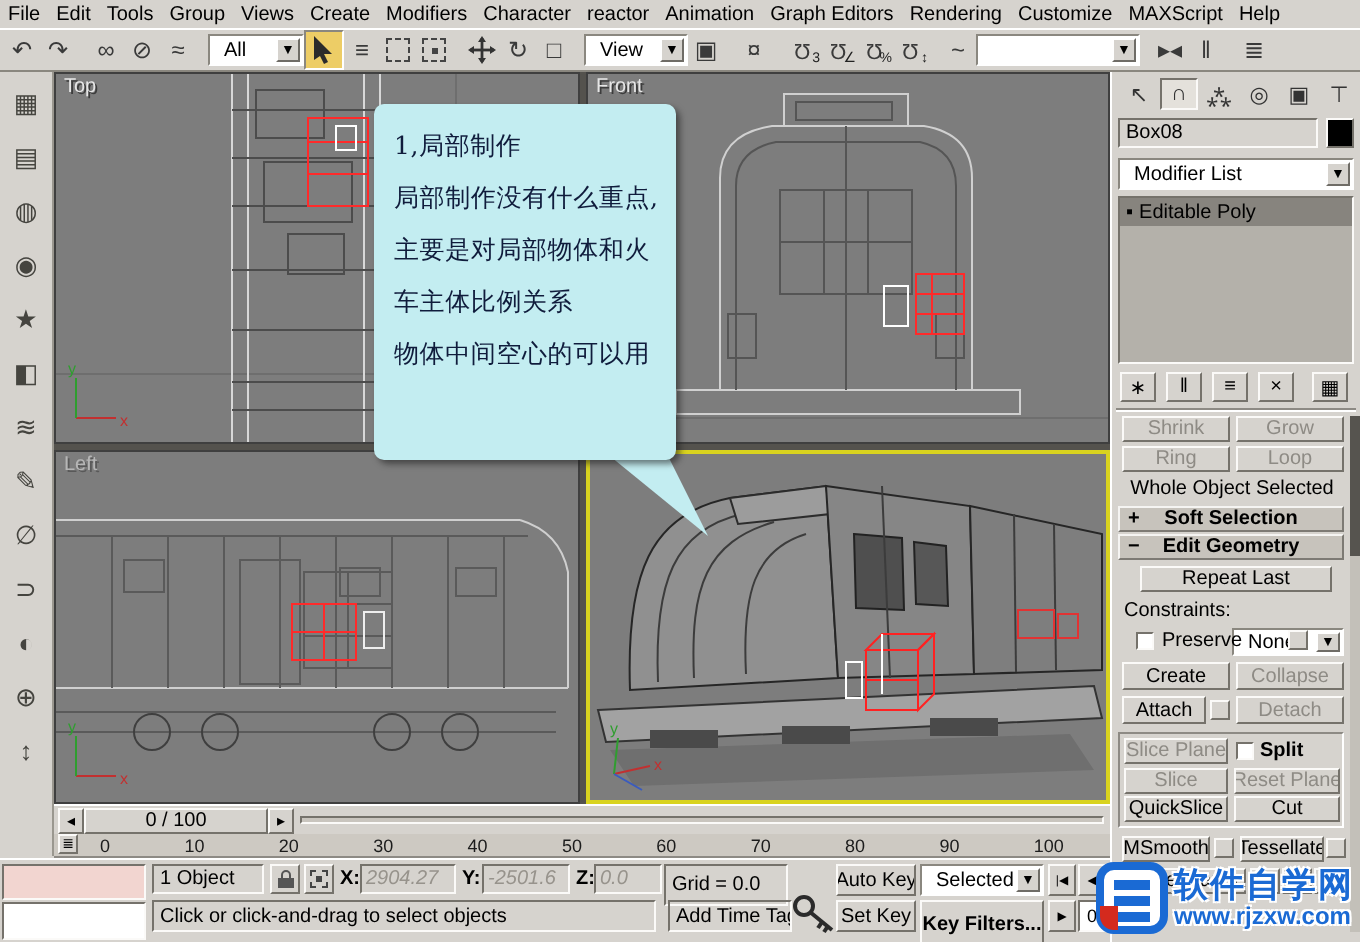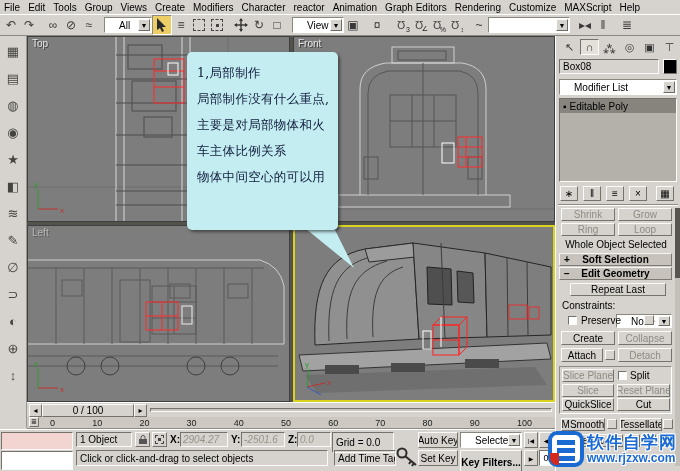--- a/index.html
+++ b/index.html
@@ -10,21 +10,21 @@
   .btn{background:#d6d3ce;border:1px solid;border-color:#fbfaf8 #75726b #75726b #fbfaf8;box-sizing:border-box;font-size:10px;display:flex;align-items:center;justify-content:center;white-space:nowrap;overflow:hidden;cursor:default;}
   .btn.dis{color:#8e8b85;}
   .abs{position:absolute;}
   
   .menubar{position:absolute;left:0;top:0;width:680px;height:14px;display:flex;align-items:center;font-size:10px;}
   .menubar span{padding:0 4px;white-space:nowrap;}
   .toolbar{position:absolute;left:0;top:14px;width:680px;height:22px;border-top:1px solid #fff;border-bottom:1px solid #8a877f;display:flex;align-items:center;padding-left:2px;box-sizing:border-box;}
   .tbtn{width:18px;height:18px;flex:0 0 auto;display:flex;align-items:center;justify-content:center;font-size:12px;color:#3a3a3a;}
   .tbtn.active{background:#edcd66;border:1px solid;border-color:#8a877f #fff #fff #8a877f;}
   .tsep{width:6px;height:18px;flex:0 0 auto;}
-  .tdrop{height:16px;background:#fff;border:1px solid;border-color:#8a877f #fff #fff #8a877f;box-sizing:border-box;display:flex;align-items:center;font-size:10px;padding-left:14px;position:relative;flex:0 0 auto;}
+  .tdrop{height:16px;background:#fff;border:1px solid;border-color:#8a877f #fff #fff #8a877f;box-sizing:border-box;display:flex;align-items:center;font-size:10px;padding-left:7px;position:relative;flex:0 0 auto;}
   .darr{position:absolute;right:1px;top:1px;bottom:1px;width:12px;background:#d6d3ce;border:1px solid;border-color:#fff #6f6c66 #6f6c66 #fff;font-size:7px;display:flex;align-items:center;justify-content:center;box-sizing:border-box;}
   .dash{width:12px;height:12px;border:1px dashed #444;box-sizing:border-box;position:relative;}
   .dash .dot{position:absolute;left:4px;top:4px;width:3px;height:3px;background:#444;}
   .mag{transform:rotate(180deg);font-size:11px;line-height:10px;}
   .magwrap{position:relative;}
   .magwrap .sub{position:absolute;right:0;bottom:1px;font-size:7px;transform:none;color:#222;}
   
   .lefttb{position:absolute;left:0;top:36px;width:27px;height:392px;background:#d6d3ce;border-right:1px solid #9a978f;display:flex;flex-direction:column;align-items:center;gap:7px;padding-top:5px;box-sizing:border-box;}
   .ltbtn{width:20px;height:20px;display:flex;align-items:center;justify-content:center;font-size:13px;color:#45443f;flex:0 0 auto;}
   
@@ -569,21 +569,21 @@
     <div class="btn abs sq" style="left:49px;top:314px;"></div>
     <div class="btn dis abs" style="left:62px;top:312px;width:54px;height:14px;">
         <span>Detach</span>
       </div>
 
     <div class="abs" style="left:3px;top:330px;width:113px;height:48px;border:1px solid;border-color:#8d8a84 #fff #fff #8d8a84;box-sizing:border-box;"></div>
     <div class="btn dis abs" style="left:6px;top:333px;width:52px;height:13px;">
         <span>Slice Plane</span>
       </div>
     <div class="chk abs" style="left:62px;top:335px;"></div>
-    <div class="abs stext" style="left:74px;top:334px;width:40px;white-space:nowrap;overflow:hidden;"><span>Split</span></div>
+    <div class="abs stext" style="left:74px;top:334px;width:40px;white-space:nowrap;overflow:hidden;font-weight:bold;"><span>Split</span></div>
     <div class="btn dis abs" style="left:6px;top:348px;width:52px;height:13px;">
         <span>Slice</span>
       </div>
     <div class="btn dis abs" style="left:61px;top:348px;width:53px;height:13px;">
         <span>Reset Plane</span>
       </div>
     <div class="btn abs" style="left:6px;top:362px;width:52px;height:13px;">
         <span>QuickSlice</span>
       </div>
     <div class="btn abs" style="left:61px;top:362px;width:53px;height:13px;">

